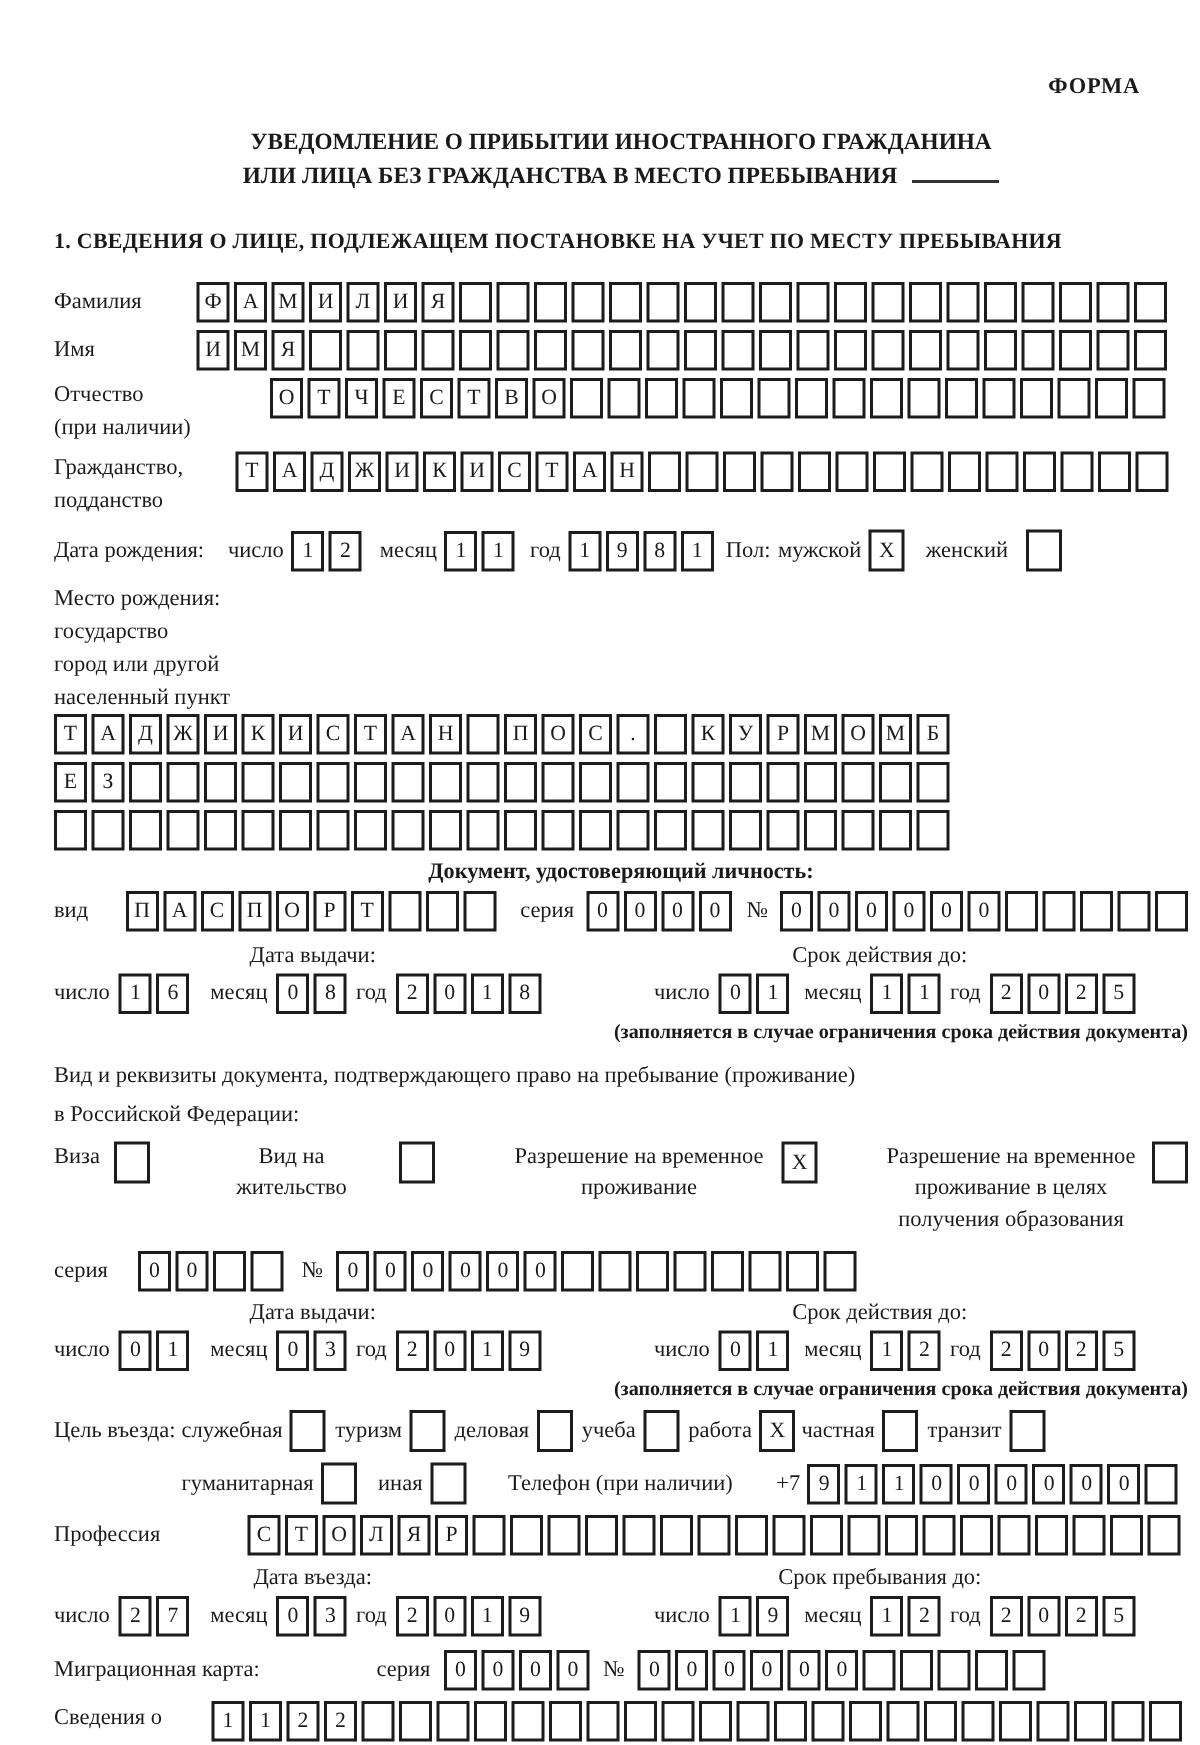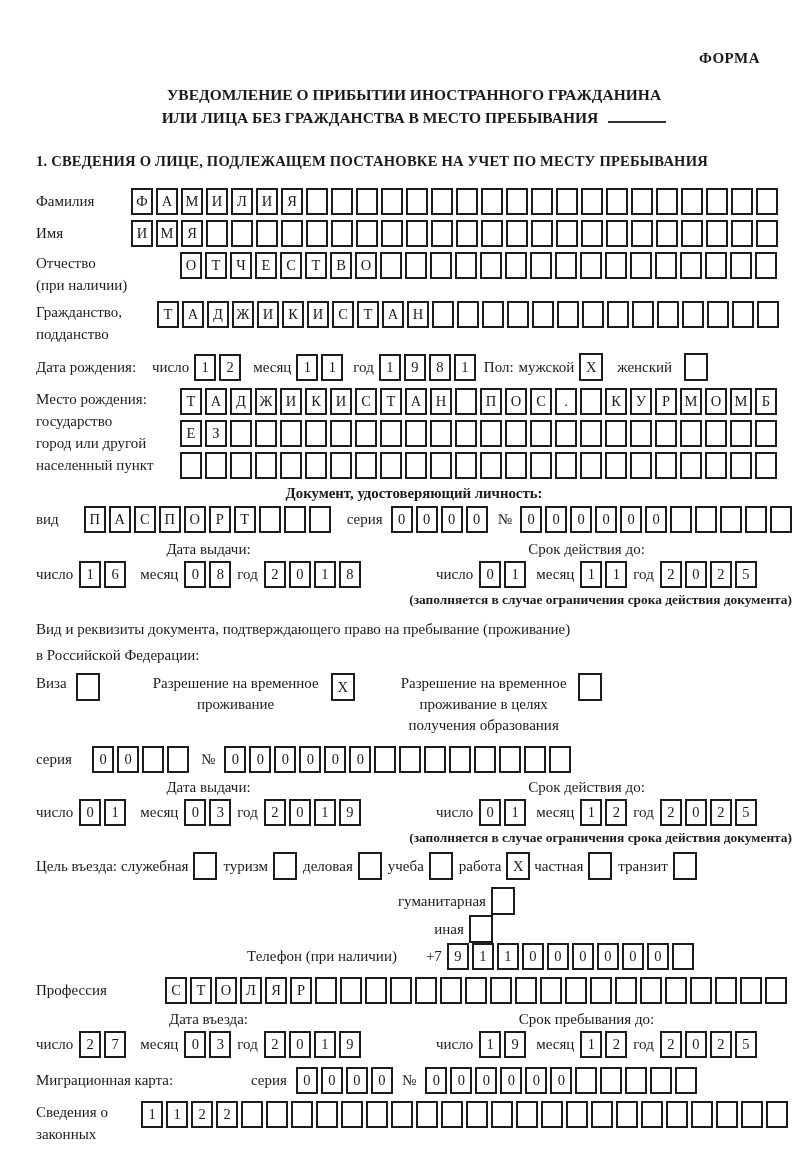--- a/index.html
+++ b/index.html
@@ -213,21 +213,21 @@
       <span class="cells cbx">
           <span class="cell">X</span>
         </span>
       <span class="dlbl" style="margin-left:9px;">женский</span>
       <span class="cells cbx" style="margin-left:7px;">
           <span class="cell"></span>
         </span>
     </span>
   </div>
 
-  <div class="row" style="margin-top:7px;">
+  <div class="row" style="margin-top:7px;flex-direction:column;">
     <span style="width:144px;">
       <div class="mllbl">Место рождения:</div>
       <div class="mllbl">государство</div>
       <div class="mllbl">город или другой</div>
       <div class="mllbl">населенный пункт</div>
     </span>
     <span class="stack">
       <span class="cells">
           <span class="cell">Т</span>
           <span class="cell">А</span>
@@ -397,20 +397,26 @@
   <div class="plain">Вид и реквизиты документа, подтверждающего право на пребывание (проживание)</div>
   <div class="plain" style="margin-top:2px;">в Российской Федерации:</div>
 
   <div class="row" style="margin-top:6px;gap:28px;">
     <span class="opt">
       <span class="olbl">Виза</span>
       <span class="cells cbx">
           <span class="cell"></span>
         </span>
     </span>
+    <span class="opt" style="margin-left:20px;">
+      <span class="olbl">Вид на жительство</span>
+      <span class="cells cbx" style="margin-left:16px;">
+          <span class="cell"></span>
+        </span>
+    </span>
     <span class="opt" style="margin-left:22px;">
       <span class="olbl" style="width:172px;">Разрешение на временное проживание</span>
       <span class="cells cbx">
           <span class="cell">X</span>
         </span>
     </span>
     <span class="opt" style="margin-left:16px;">
       <span class="olbl" style="width:170px;">Разрешение на временное проживание в целях получения образования</span>
       <span class="cells cbx">
           <span class="cell"></span>
@@ -529,21 +535,21 @@
           <span class="cell"></span>
         </span>
       </span>
     <span class="dg" style="margin-left:6px;">
         <span>транзит</span>
         <span class="cells cbx">
           <span class="cell"></span>
         </span>
       </span>
   </div>
-  <div class="row" style="align-items:center;margin-top:7px;margin-left:85px;flex-direction:column;">
+  <div class="row" style="align-items:center;margin-top:7px;margin-left:85px;">
     <span class="dg">
         <span>гуманитарная</span>
         <span class="cells cbx">
           <span class="cell"></span>
         </span>
       </span>
     <span class="dg" style="margin-left:14px;">
         <span>иная</span>
         <span class="cells cbx">
           <span class="cell"></span>

